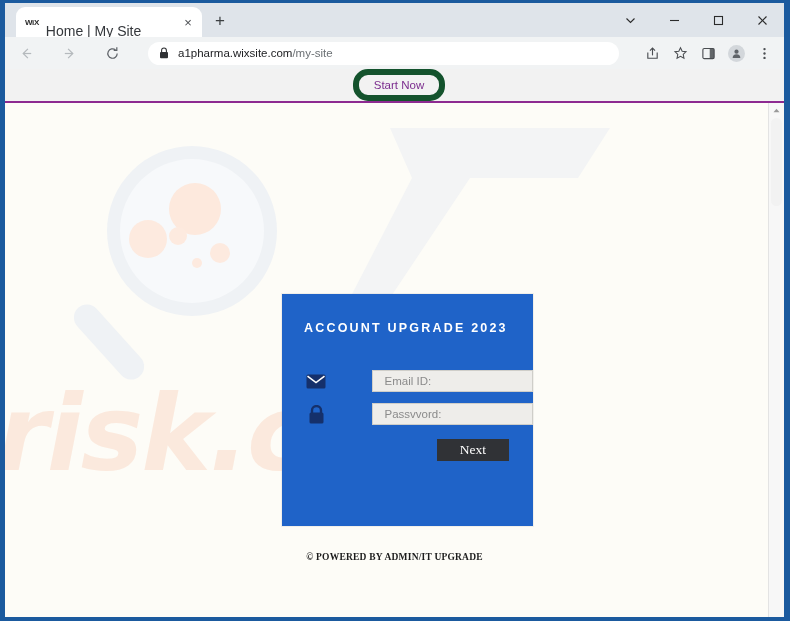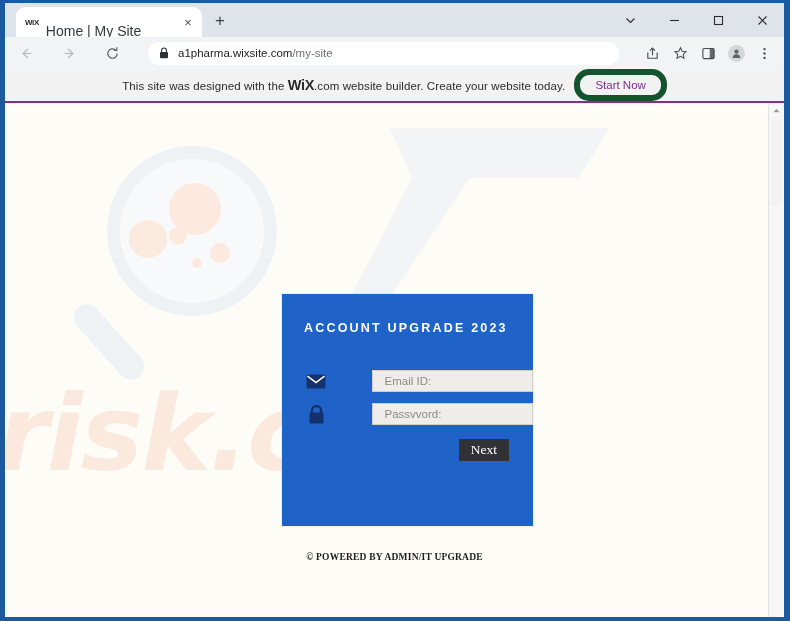--- a/index.html
+++ b/index.html
@@ -146,21 +146,21 @@
     background:#eeedea;border:1px solid #cfcec9;
     display:flex;align-items:center;
     padding-left:12px;box-sizing:border-box;
   }
   .ph{font-size:11.5px;color:#8b8b8b;}
   .nextrow{display:flex;justify-content:flex-end;margin:14px 24px 0 0;}
   .nextbtn{
     background:#303236;color:#ffffff;
     font-family:"Liberation Serif",serif;
     font-size:13.5px;
-    padding:3px 12px;border:none;
+    padding:3px 23px;border:none;
   }
 
   .powered{
     position:absolute;left:0;right:0;top:449px;
     text-align:center;
     font-family:"Liberation Serif",serif;
     font-weight:bold;font-size:9.5px;color:#1c1c1c;
     letter-spacing:.2px;
   }
 
@@ -277,21 +277,20 @@
         <svg width="15" height="15" viewBox="0 0 16 16">
             <circle cx="8" cy="3.3" r="1.25" fill="currentColor"></circle>
             <circle cx="8" cy="8" r="1.25" fill="currentColor"></circle>
             <circle cx="8" cy="12.7" r="1.25" fill="currentColor"></circle>
           </svg>
       </div>
     </div>
   </div>
 
   <div class="banner">
-    <span class="banner-text"><span>This site was designed with the</span>&nbsp;<span class="wixmark">WiX</span><span>.com website builder. Create your website today.</span></span>
     <button class="startnow">Start Now</button>
   </div>
   <div class="purplerule"></div>
 
   <div class="page">
     <div class="pagewrap">
 
       <svg class="wm wm-glass" width="230" height="300" viewBox="0 0 230 300">
         <circle cx="132" cy="110" r="85" fill="#eff2f5"></circle>
         <circle cx="132" cy="110" r="72" fill="#f7f9fb"></circle>

